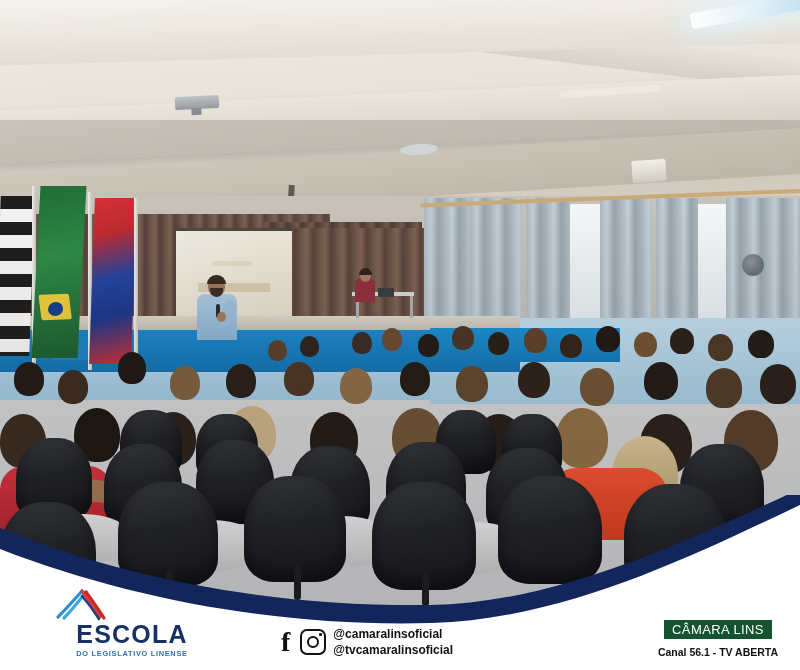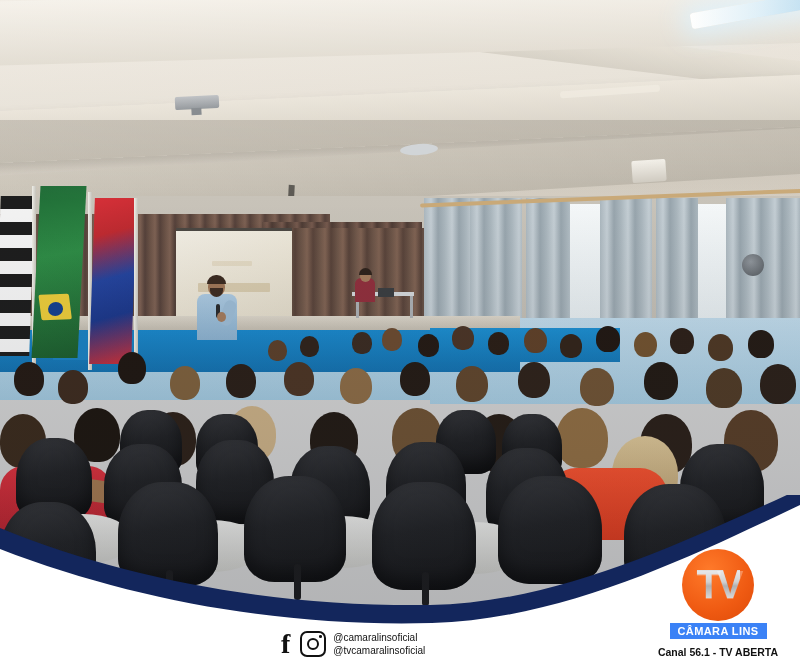--- a/index.html
+++ b/index.html
@@ -137,34 +137,34 @@
   .escola-sub{font-weight:bold;font-size:7.4px;letter-spacing:.7px;color:#2f6fb5;margin-top:2px;}
 
   
   .social{position:absolute;left:278px;bottom:12px;}
   .social-row{display:flex;align-items:center;gap:7px;}
   .fb{font-family:"Liberation Serif",serif;font-weight:bold;font-size:28px;color:#111;line-height:1;
     padding:0 3px;}
   .ig{width:22px;height:22px;border:2.6px solid #111;border-radius:7px;position:relative;}
   .ig:after{content:"";position:absolute;left:5px;top:5px;width:8px;height:8px;border:2.2px solid #111;border-radius:50%;}
   .ig:before{content:"";position:absolute;right:2.4px;top:2.4px;width:2.6px;height:2.6px;border-radius:50%;background:#111;}
-  .handles{font-size:10px;font-weight:normal;color:#111;line-height:1.35;}
+  .handles{font-size:12px;font-weight:bold;color:#111;line-height:1.35;}
   .site{font-size:14px;font-weight:bold;color:#111;margin-top:7px;letter-spacing:.2px;}
 
   
   .tvblock{position:absolute;left:648px;bottom:12px;width:140px;text-align:center;}
   .tvcircle{width:72px;height:72px;border-radius:50%;margin:0 auto;
     background:radial-gradient(circle at 38% 30%,#ff7a2a,#ef5a12 60%,#dd4a08);
     position:relative;display:flex;align-items:center;justify-content:center;}
   .tvtext{font-family:"Liberation Sans",sans-serif;font-weight:bold;font-size:40px;line-height:1;
     letter-spacing:-4px;
     background:linear-gradient(180deg,#f2f2f2 0%,#bdbdbd 45%,#8e8e8e 55%,#e2e2e2 100%);
     -webkit-background-clip:text;background-clip:text;color:transparent;
     text-shadow:0 1px 0 rgba(255,255,255,.3);transform:translateY(-1px);}
-  .tvbar{background:#3b82f6;color:#fff;font-weight:bold;font-size:11px;letter-spacing:.4px;
+  .tvbar{background:#14532d;color:#fff;font-weight:normal;font-size:13px;letter-spacing:.4px;
     padding:2px 8px;display:inline-block;margin-top:-8px;position:relative;}
   .tvcanal{font-size:10.5px;font-weight:bold;color:#111;margin-top:7px;}
 </style>
 </head>
 <body>
 
 <div class="stage">
 
   <div class="photo">
 
@@ -318,34 +318,44 @@
   <div class="banner">
     <svg width="800" height="175" viewBox="0 0 800 175">
 
       <path d="M0,72 C150,128 300,140 430,126 C560,112 690,50 800,2 L800,175 L0,175 Z" fill="#4a9c44"></path>
 
       <path d="M0,33 C130,86 280,112 430,110 C560,108 690,44 800,-6 L800,175 L0,175 Z" fill="#13265c"></path>
 
       <path d="M0,54 C140,108 290,132 432,128 C566,124 694,60 800,10 L800,175 L0,175 Z" fill="#ffffff"></path>
     </svg>
 
+    <div class="escola">
+      <div class="escola-mark">
+        <svg width="60" height="34" viewBox="0 0 60 34" style="display:block;margin:0 auto;">
+          <path d="M6,30 C14,22 22,13 30,4" stroke="#2f8fd0" stroke-width="3.2" fill="none" stroke-linecap="round"></path>
+          <path d="M12,31 C20,23 27,14 34,5" stroke="#3fa7df" stroke-width="3.2" fill="none" stroke-linecap="round"></path>
+          <path d="M30,4 C36,12 42,21 48,30" stroke="#e03b3b" stroke-width="3.2" fill="none" stroke-linecap="round"></path>
+          <path d="M34,5 C40,13 46,22 52,31" stroke="#c62b2b" stroke-width="3.2" fill="none" stroke-linecap="round"></path>
+          <path d="M30,9 C36,16 42,24 47,32" stroke="#1d3f7e" stroke-width="2.4" fill="none" stroke-linecap="round"></path>
+        </svg>
+      </div>
+      <div class="escola-name">ESCOLA</div>
+      <div class="escola-sub">DO LEGISLATIVO LINENSE</div>
+    </div>
 
     <div class="social">
       <div class="social-row">
         <div class="fb">f</div>
         <div class="ig"></div>
         <div class="handles">
           <div>@camaralinsoficial</div>
           <div>@tvcamaralinsoficial</div>
         </div>
       </div>
     </div>
 
     <div class="tvblock">
-      <div class="tvcircle">
-        <span class="tvtext">TV</span>
-      </div>
       <div class="tvbar">CÂMARA LINS</div>
       <div class="tvcanal">Canal 56.1 - TV ABERTA</div>
     </div>
   </div>
 
 </div>
 
 </body></html>

